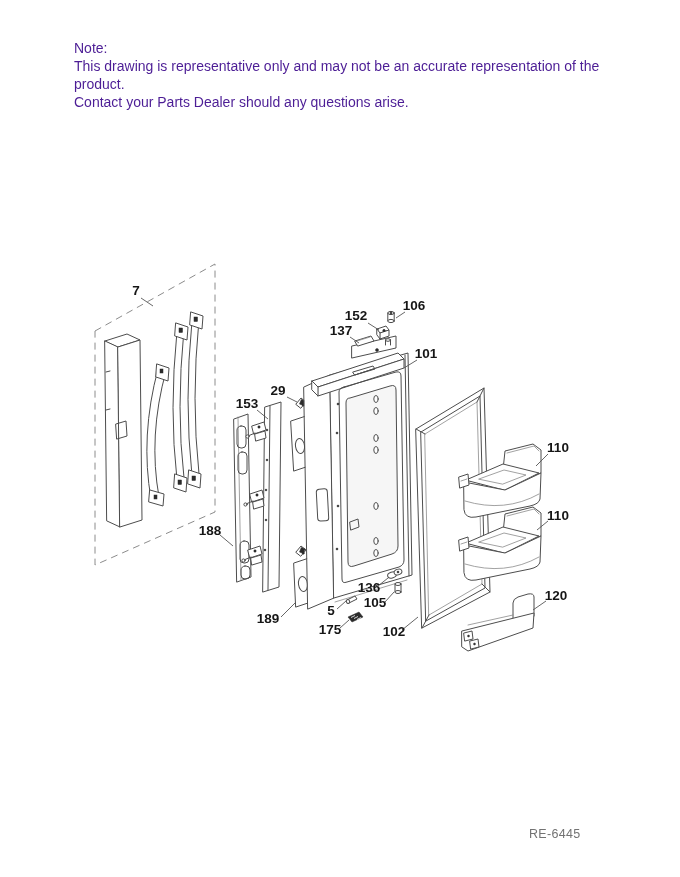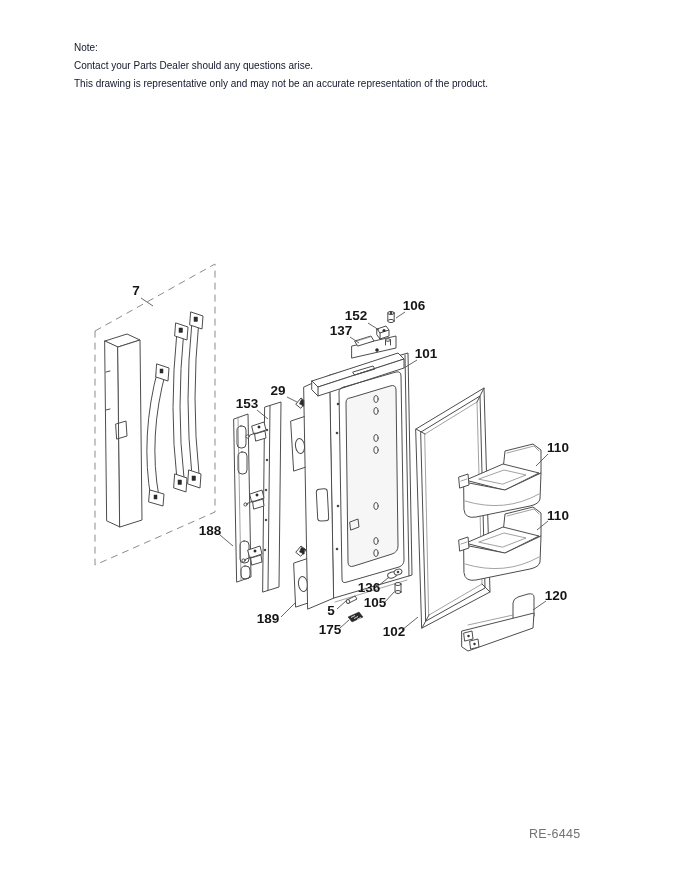--- a/index.html
+++ b/index.html
@@ -6,21 +6,21 @@
   .page{
     position:relative;
     width:680px;height:877px;
     background:#ffffff;
     font-family:"Liberation Sans",sans-serif;
     color:#1a1a1a;
     overflow:hidden;
   }
   .note{
     position:absolute;left:74px;top:39px;width:560px;
-    font-size:10px;line-height:18px;color:#0f172a;
+    font-size:14px;line-height:18px;color:#4c1d95;
   }
   .note .note-title{margin-bottom:0px;}
   .ref{
     position:absolute;left:529px;top:827px;
     font-size:12.5px;color:#737373;letter-spacing:0.3px;
   }
   svg.diagram{position:absolute;left:0;top:0;}
   .ln{fill:none;stroke:#4d4d4d;stroke-width:1;stroke-linejoin:round;stroke-linecap:round;}
   .lt{fill:none;stroke:#8a8a8a;stroke-width:0.8;stroke-linejoin:round;stroke-linecap:round;}
   .fw{fill:#ffffff;stroke:#4d4d4d;stroke-width:1;stroke-linejoin:round;stroke-linecap:round;}
@@ -34,22 +34,22 @@
     text-anchor:middle;
   }
 </style>
 </head>
 <body>
 
 <div class="page">
 
   <div class="note">
     <div class="note-title">Note:</div>
+    <div>This drawing is representative only and may not be an accurate representation of the product.</div>
     <div>Contact your Parts Dealer should any questions arise.</div>
-    <div>This drawing is representative only and may not be an accurate representation of the product.</div>
   </div>
 
   <svg class="diagram" width="680" height="877" viewBox="0 0 680 877">
 
     <defs>
 
       <g id="hinge153">
         <polygon class="fw" points="0,2 12,-2 14,6 2,10"></polygon>
         <polygon class="fw" points="3,10 13,7 14,14 4,17"></polygon>
         <line class="ln" x1="-4" y1="12" x2="3" y2="9"></line>

